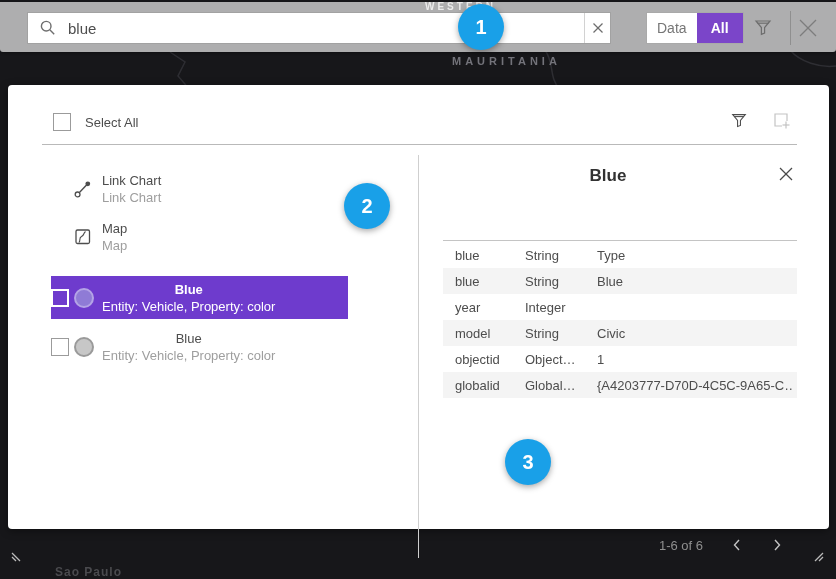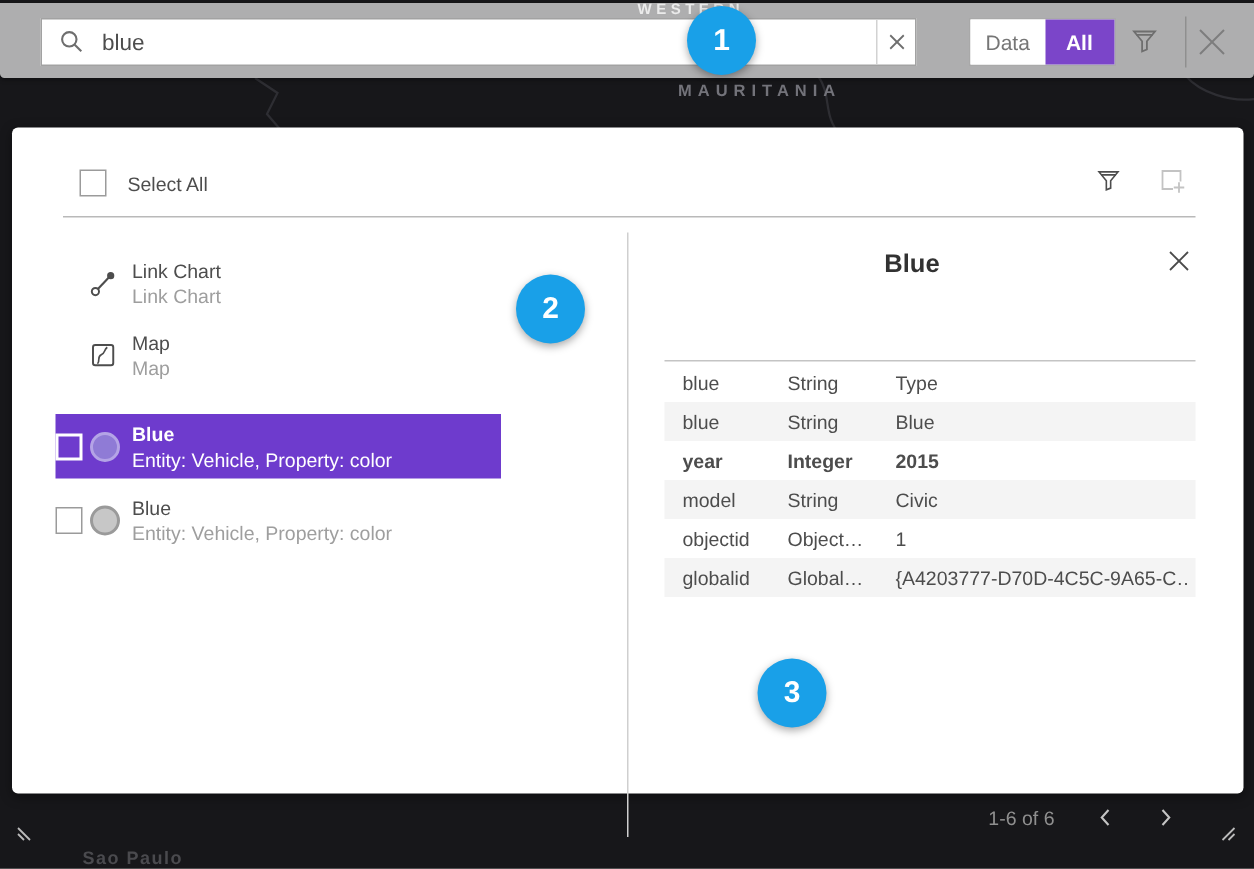--- a/index.html
+++ b/index.html
@@ -41,21 +41,21 @@
   .panel{ position:absolute; left:8px; top:85px; width:821px; height:444px; background:#fff;
     border-radius:4px; z-index:2; box-shadow:0 2px 8px rgba(0,0,0,0.4); }
   .checkbox{ width:18px; height:18px; border:1px solid #9b9b9b; background:#fff; cursor:pointer; }
   .checkbox.on-purple{ border:2px solid #fff; background:transparent; }
   .selectall-label{ position:absolute; left:77px; top:30px; font-size:13px; color:#4d4d4d; }
   .cb-selectall{ position:absolute; left:45px; top:28px; }
   .hd-funnel{ position:absolute; left:722px; top:26px; cursor:pointer; }
   .hd-add{ position:absolute; left:764px; top:26px; cursor:pointer; }
   .hd-sep{ position:absolute; left:34px; top:59px; width:755px; height:1px; background:#b9b9b9; }
 
-  .result-item{ position:absolute; left:29px; width:297px; display:flex; align-items:center; cursor:pointer; }
+  .result-item{ position:absolute; left:43px; width:297px; display:flex; align-items:center; cursor:pointer;text-align:center; }
   .ri-cbcol{ width:23px; display:flex; }
   .ri-iconcol{ width:28px; display:flex; }
   .ri-texts{ display:flex; flex-direction:column; }
   .ri-title{ font-size:13px; color:#4d4d4d; line-height:17px; }
   .ri-sub{ font-size:13px; color:#9e9e9e; line-height:17px; }
   .result-item.selected{ background:#6e3bcd; height:43px; }
   .result-item.selected .ri-title{ color:#fff; font-weight:bold; }
   .result-item.selected .ri-sub{ color:#fff; }
   .dot-icon{ width:20px; height:20px; border-radius:50%; }
   .dot-gray{ background:#c7c7c7; border:2px solid #9a9a9a; }
@@ -231,24 +231,23 @@
     <div class="tbl-row" style="top:157px;">
       <span class="col-name">blue</span>
       <span class="col-type">String</span>
       <span class="col-value">Type</span>
     </div>
     <div class="tbl-row striped" style="top:183px;">
       <span class="col-name">blue</span>
       <span class="col-type">String</span>
       <span class="col-value">Blue</span>
     </div>
-    <div class="tbl-row" style="top:209px;font-weight:bold;">
+    <div class="tbl-row" style="top:209px;">
       <span class="col-name">year</span>
       <span class="col-type">Integer</span>
-      <span class="col-value">2015</span>
     </div>
     <div class="tbl-row striped" style="top:235px;">
       <span class="col-name">model</span>
       <span class="col-type">String</span>
       <span class="col-value">Civic</span>
     </div>
     <div class="tbl-row" style="top:261px;">
       <span class="col-name">objectid</span>
       <span class="col-type">Object…</span>
       <span class="col-value">1</span>

